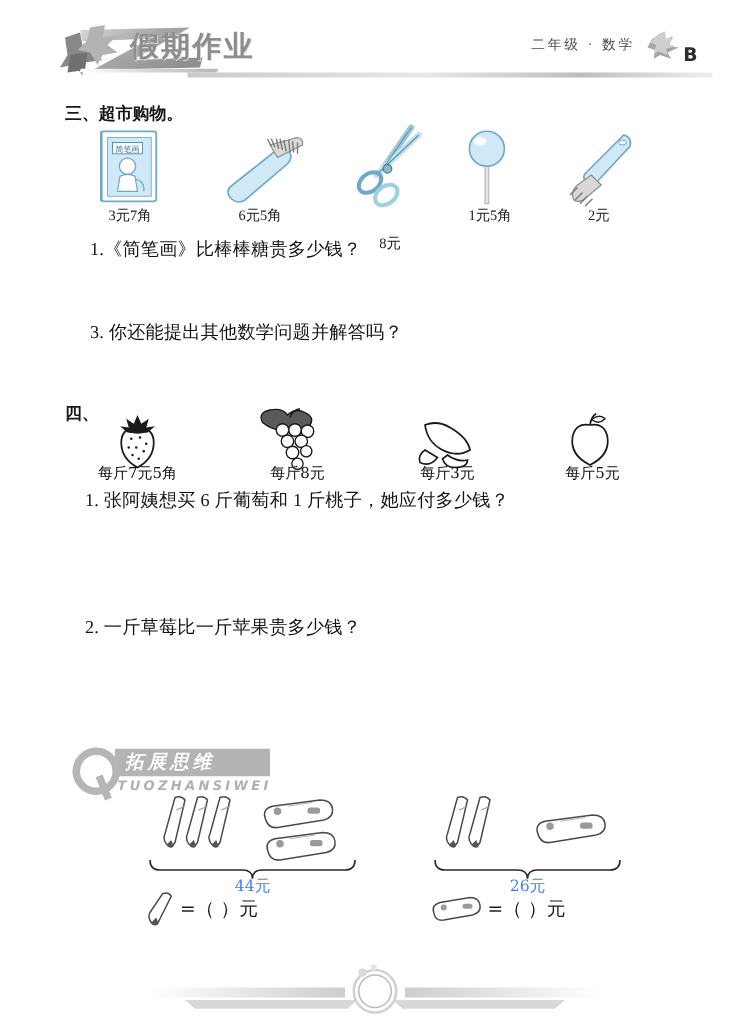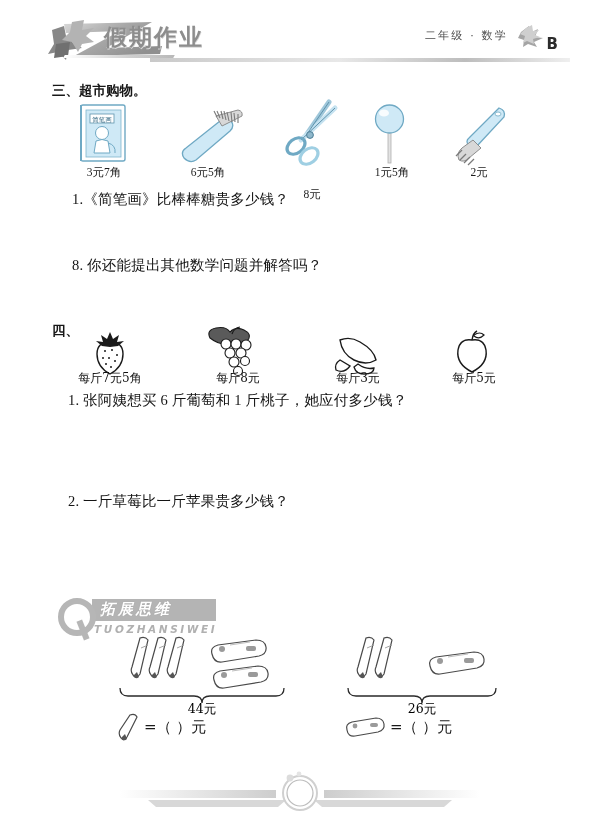--- a/index.html
+++ b/index.html
@@ -145,21 +145,21 @@
     font-size: 10.5px;
     letter-spacing: 2.6px;
     color: #b0b0b0;
     font-weight: bold;
   }
 
   
   .pz-sum {
     position: absolute;
     font-size: 12.5px;
-    color: #000000;
+    color: #3b82f6;
     white-space: nowrap;
     transform: translateX(-50%);
     font-family: "DejaVu Serif", serif;
   }
   .pz-eq {
     position: absolute;
     font-size: 15px;
     color: #1a1a1a;
     white-space: nowrap;
     font-family: "DejaVu Serif", serif;
@@ -271,21 +271,21 @@
       <line x1="11" y1="50" x2="5" y2="56"></line>
       <line x1="15" y1="53" x2="9" y2="59"></line>
       <line x1="19" y1="55" x2="13" y2="61"></line>
     </g>
     <ellipse cx="43" cy="10" rx="3" ry="2" fill="#ffffff" stroke="#6fa9c4" stroke-width="0.8"></ellipse>
   </svg>
 </div>
 <div class="price-lbl" style="left:479px; top:165px;">2元</div>
 
 <div class="q-text" style="left:72px; top:190px;">1.《简笔画》比棒棒糖贵多少钱？</div>
-<div class="q-text" style="left:72px; top:256px;">8. 你还能提出其他数学问题并解答吗？</div>
+<div class="q-text" style="left:72px; top:256px;">3. 你还能提出其他数学问题并解答吗？</div>
 
 <div class="sec-head" style="left:52px; top:322px;">四、</div>
 
 <div class="art" style="left:86px; top:330px;">
   <svg width="48" height="48" viewBox="0 0 48 48">
     <path d="M24 12 q13 0 13 12 q0 13 -13 20 q-13 -7 -13 -20 q0 -12 13 -12 Z" fill="#ffffff" stroke="#1a1a1a" stroke-width="1.4"></path>
     <path d="M24 2 l3 7 l6 -4 l-2 7 l7 -1 l-6 5 l-8 1 l-8 -1 l-6 -5 l7 1 l-2 -7 l6 4 Z" fill="#1a1a1a"></path>
     <g fill="#1a1a1a">
       <circle cx="19" cy="21" r="1"></circle>
         <circle cx="26" cy="20" r="1"></circle>

